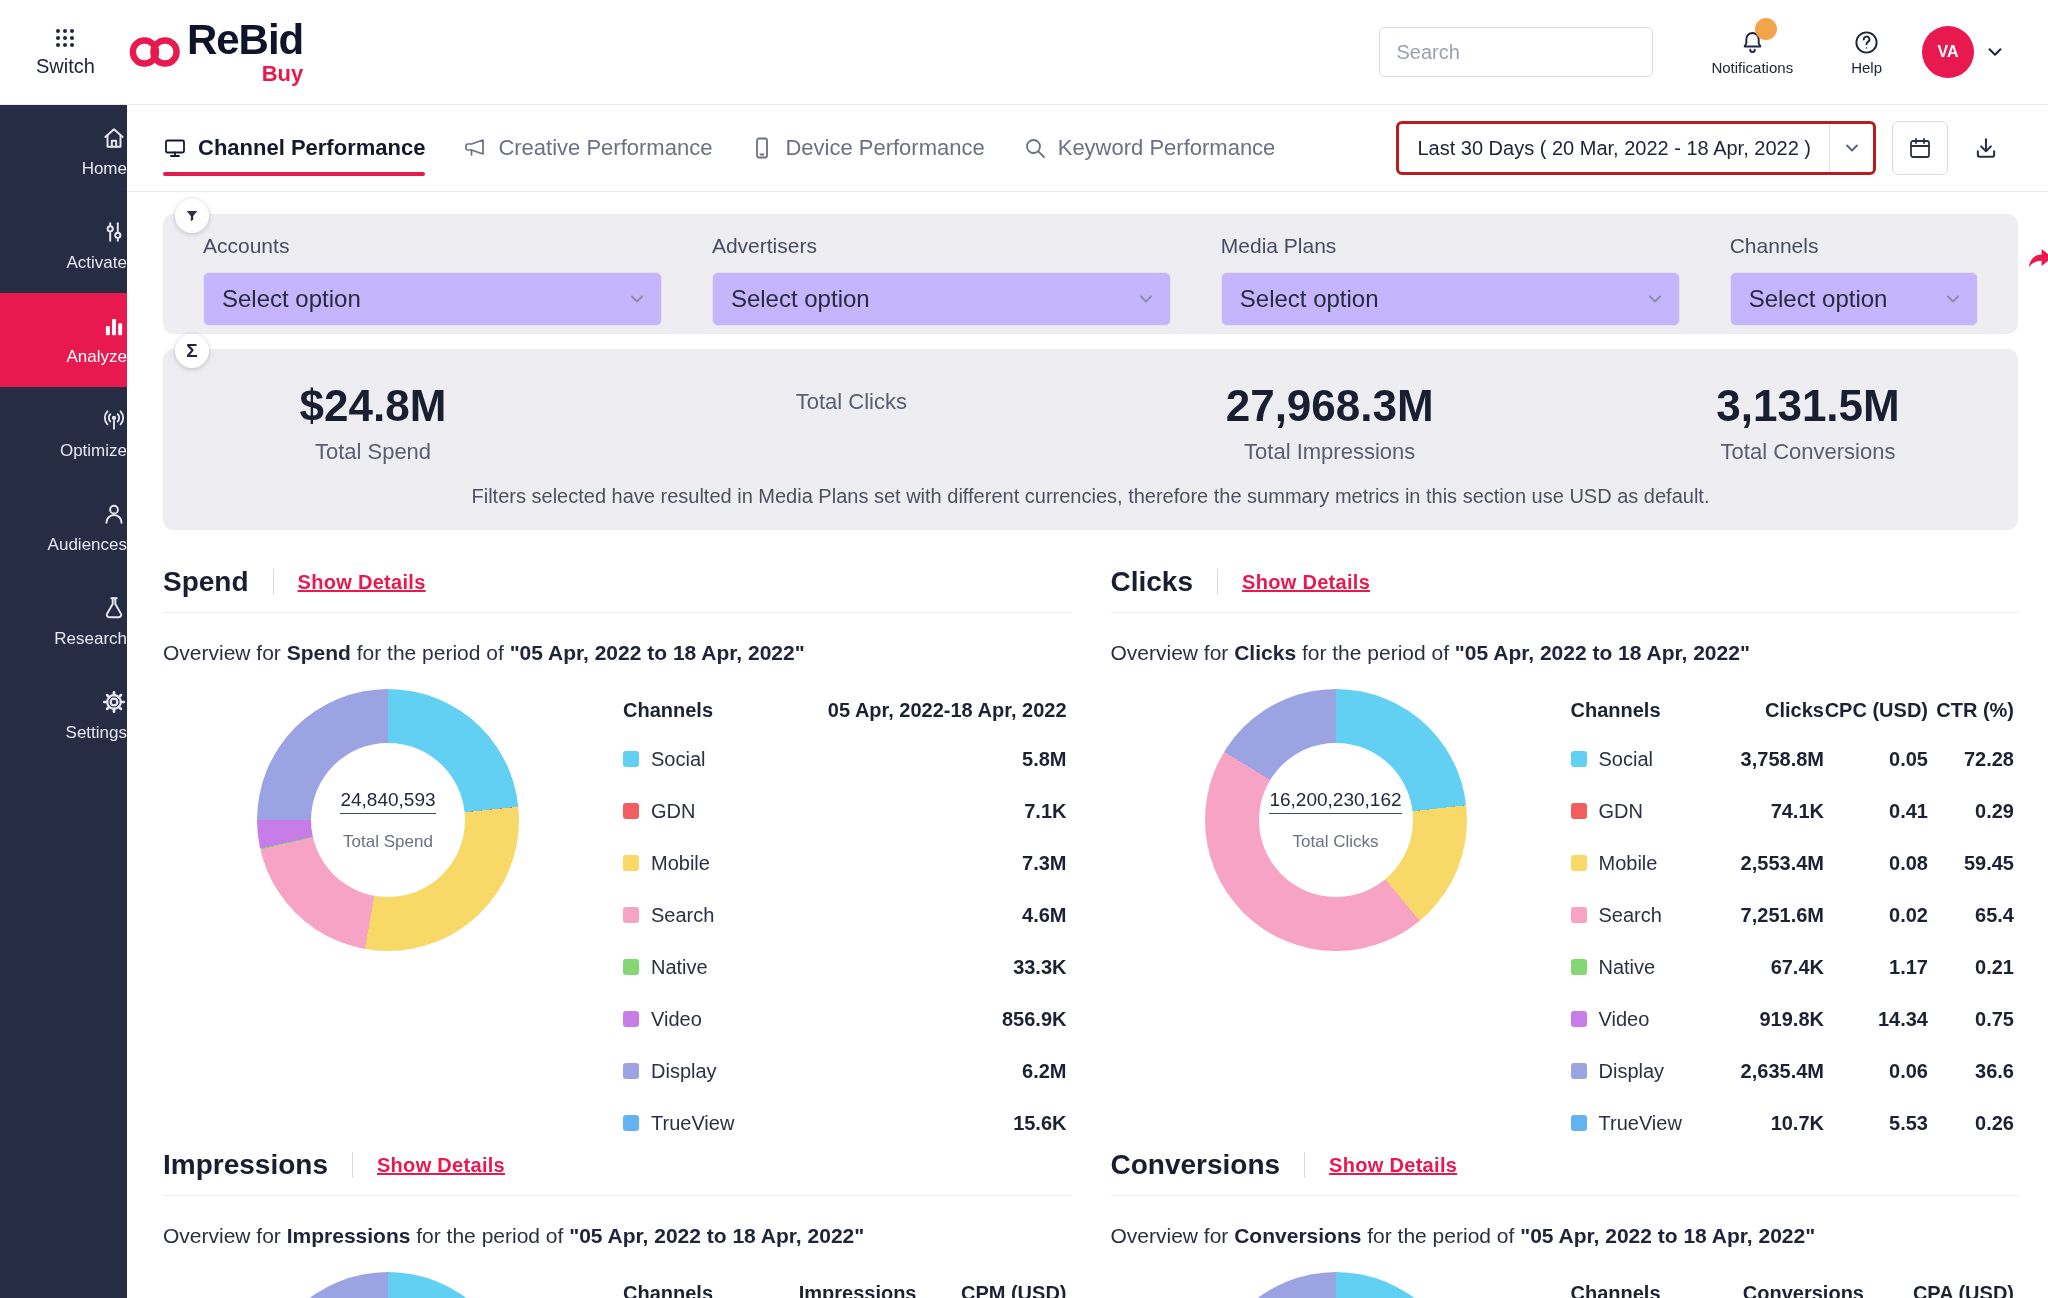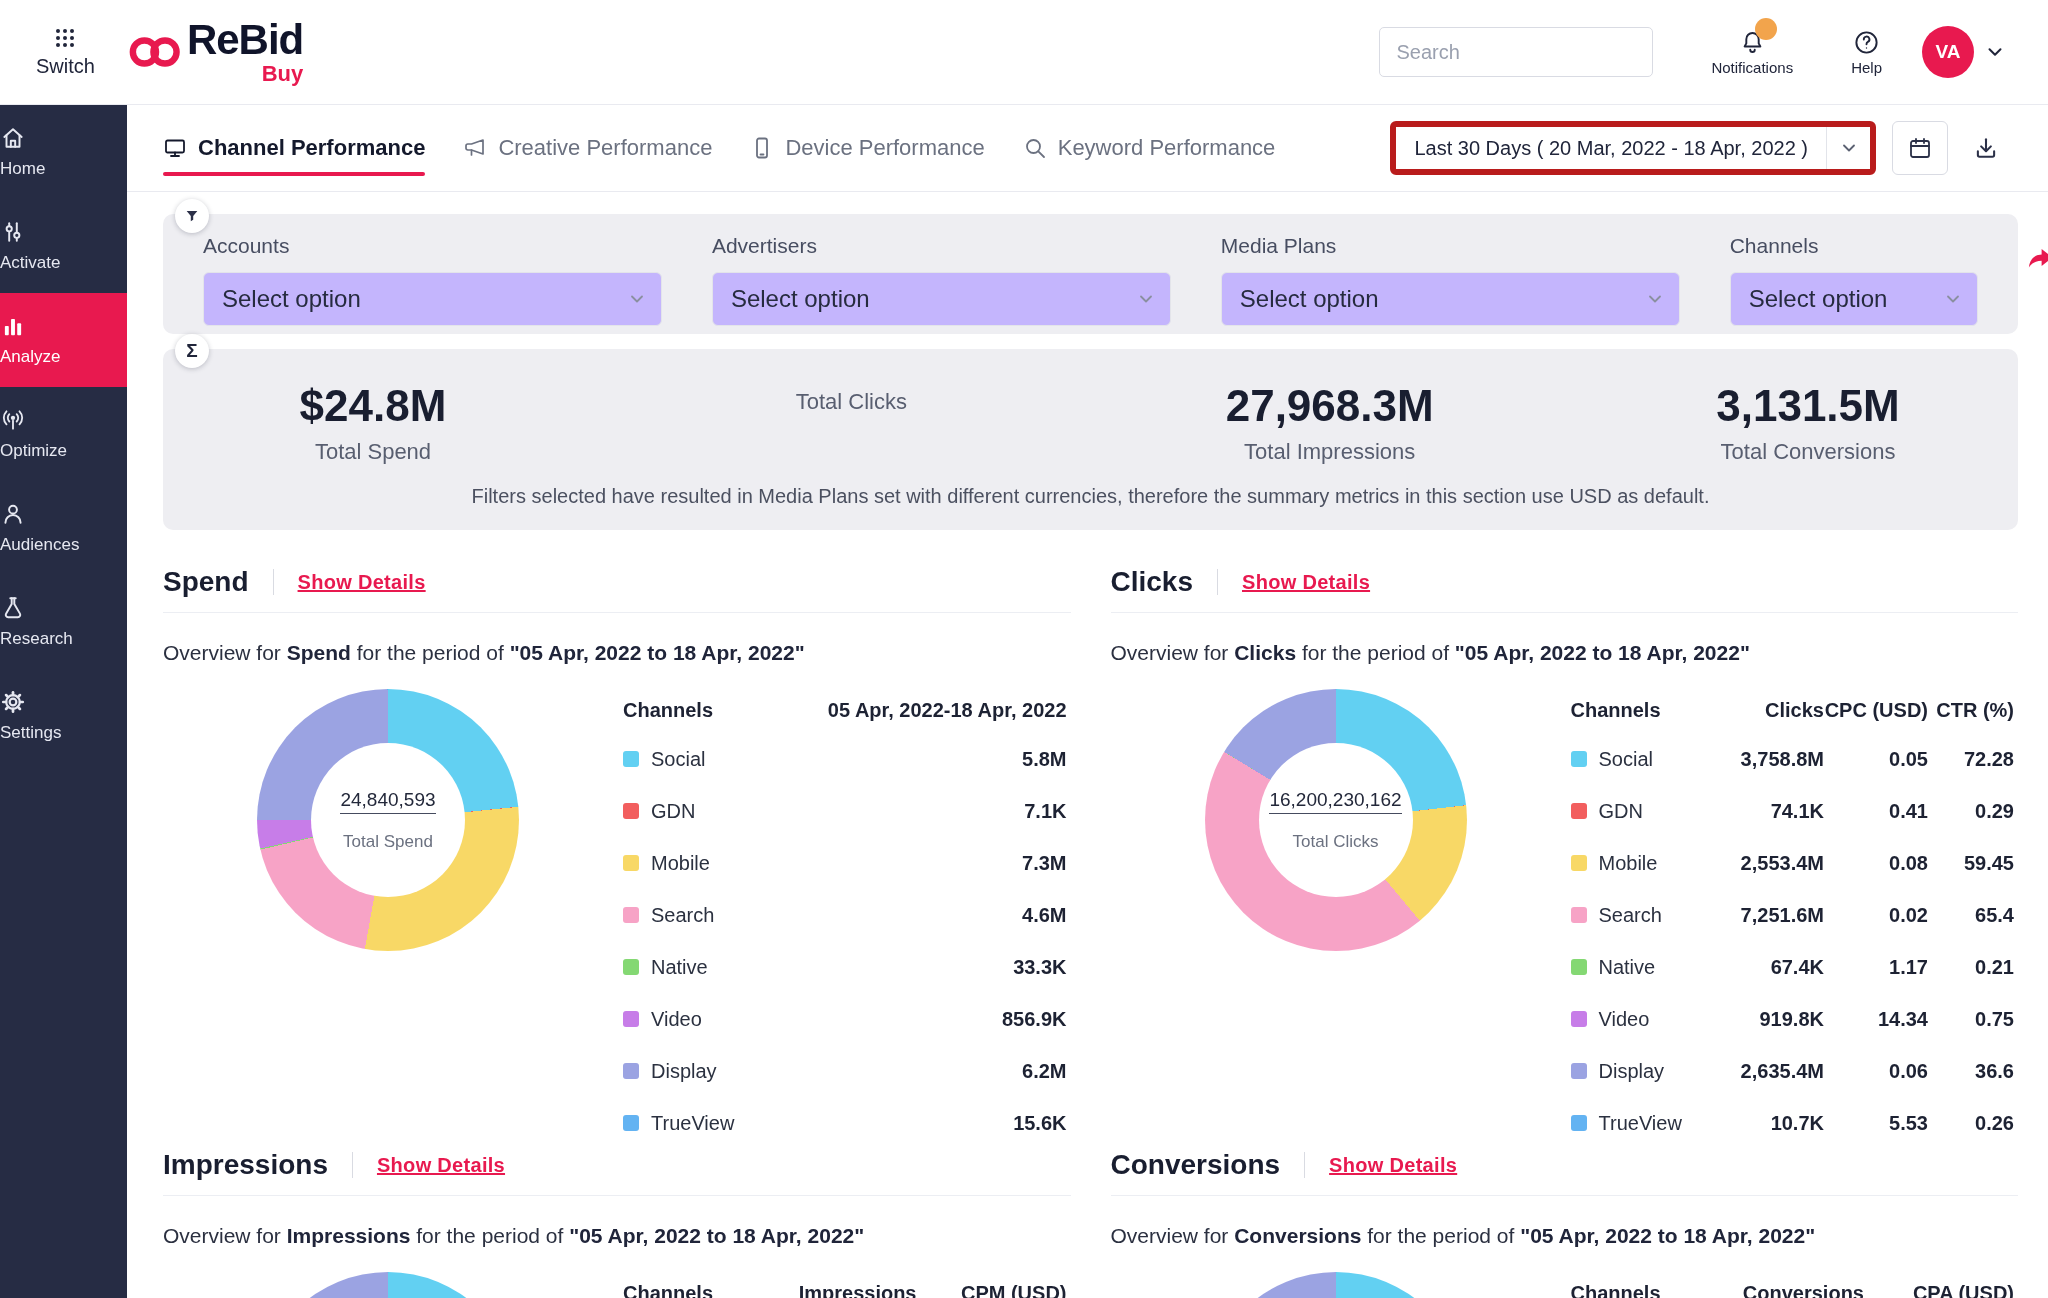--- a/index.html
+++ b/index.html
@@ -14,40 +14,40 @@
   .brand { display:flex; align-items:center; gap:0; margin-left:30px; }
   .brand-name { font-size:42px; font-weight:700; color:#10142a; letter-spacing:-1px; line-height:1; }
   .brand-sub { font-size:22px; font-weight:700; color:#e8194f; text-align:right; margin-top:2px; line-height:1; }
   .top-spacer { flex:1; }
   .search-input { width:274px; height:50px; border:1px solid #d9dbe3; border-radius:5px; font-size:20px; padding:0 16px; color:#23283a; outline:none; font-family:inherit; }
   .search-input::placeholder { color:#9aa0af; }
   .icon-block { display:flex; flex-direction:column; align-items:center; gap:3px; margin-left:58px; cursor:pointer; }
   .icon-label { font-size:15px; color:#20253a; }
   .bell-wrap { position:relative; display:inline-flex; }
   .notif-dot { position:absolute; top:-11px; right:-11px; width:22px; height:22px; border-radius:50%; background:#f2a44c; }
-  .avatar { width:52px; height:52px; border-radius:50%; background:#e8194f; color:#fff; font-weight:700; font-size:19px; display:flex; align-items:center; justify-content:center; margin-left:40px; cursor:pointer; }
+  .avatar { width:52px; height:52px; border-radius:50%; background:#e8194f; color:#fff; font-weight:700; font-size:16px; display:flex; align-items:center; justify-content:center; margin-left:40px; cursor:pointer; }
   .top-chev { margin-left:10px; cursor:pointer; }
 
   
   .shell { flex:1; display:flex; min-height:0; }
   .sidebar { width:127px; flex:none; background:#262c44; display:flex; flex-direction:column; }
-  .side-item { height:94px; display:flex; flex-direction:column; align-items:flex-start; justify-content:center; gap:8px; color:#e6e8f1; cursor:pointer; }
+  .side-item { height:94px; display:flex; flex-direction:column; align-items:flex-end; justify-content:center; gap:8px; color:#e6e8f1; cursor:pointer; }
   .side-item.active { background:#e8194f; color:#fff; }
   .side-label { font-size:17px; }
 
   .main { flex:1; display:flex; flex-direction:column; min-width:0; }
 
   
   .tabbar { height:87px; flex:none; display:flex; align-items:center; padding:0 40px 0 36px; background:#fff; border-bottom:1px solid #e9eaf0; }
   .tab { position:relative; display:flex; align-items:center; gap:11px; margin-right:38px; font-size:22px; color:#6b7180; font-weight:500; cursor:pointer; height:100%; }
   .tab.active { color:#14192c; font-weight:700; }
   .tab.active::after { content:""; position:absolute; left:0; right:0; top:calc(50% + 24px); height:4px; border-radius:3px; background:#e8194f; }
   .tab svg { flex:none; }
   .tab-actions { margin-left:auto; display:flex; align-items:center; gap:16px; }
-  .daterange { height:54px; border:6px solid #b91c1c; border-radius:6px; display:flex; align-items:center; font-size:20px; color:#20253a; cursor:pointer; background:#fff; }
+  .daterange { height:54px; border:3px solid #b91c1c; border-radius:6px; display:flex; align-items:center; font-size:20px; color:#20253a; cursor:pointer; background:#fff; }
   .daterange-label { padding:0 18px; white-space:nowrap; }
   .daterange-chev { width:44px; height:100%; border-left:1px solid #e2e4ea; display:flex; align-items:center; justify-content:center; }
   .calbtn { width:56px; height:54px; border:1px solid #d9dbe3; border-radius:6px; display:flex; align-items:center; justify-content:center; cursor:pointer; background:#fff; }
   .dlbtn { width:44px; height:54px; display:flex; align-items:center; justify-content:center; cursor:pointer; }
 
   
   .content { flex:1; position:relative; padding:22px 30px 0 36px; background:#fff; overflow:hidden; }
   .panel { position:relative; background:#eeeef2; border-radius:10px; }
   .corner-badge { position:absolute; top:-15px; left:12px; width:34px; height:34px; border-radius:50%; background:#fff; box-shadow:0 1px 5px rgba(30,34,60,.25); display:flex; align-items:center; justify-content:center; z-index:2; }
   .sigma { font-size:19px; font-weight:700; color:#20253a; }

